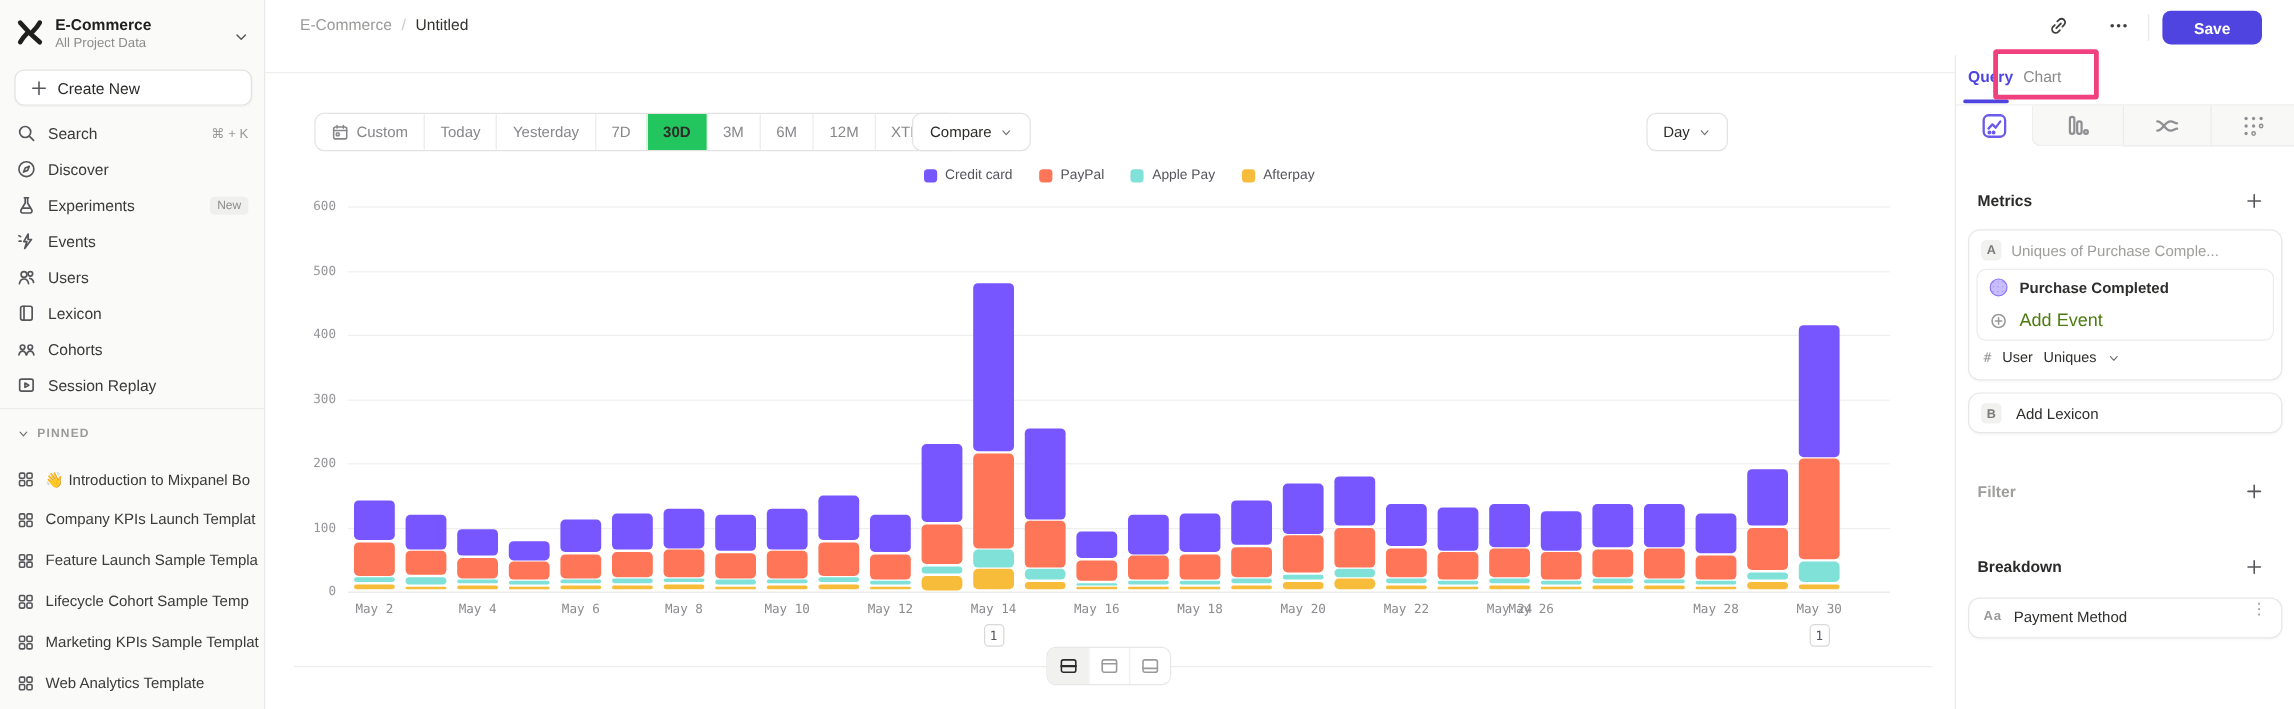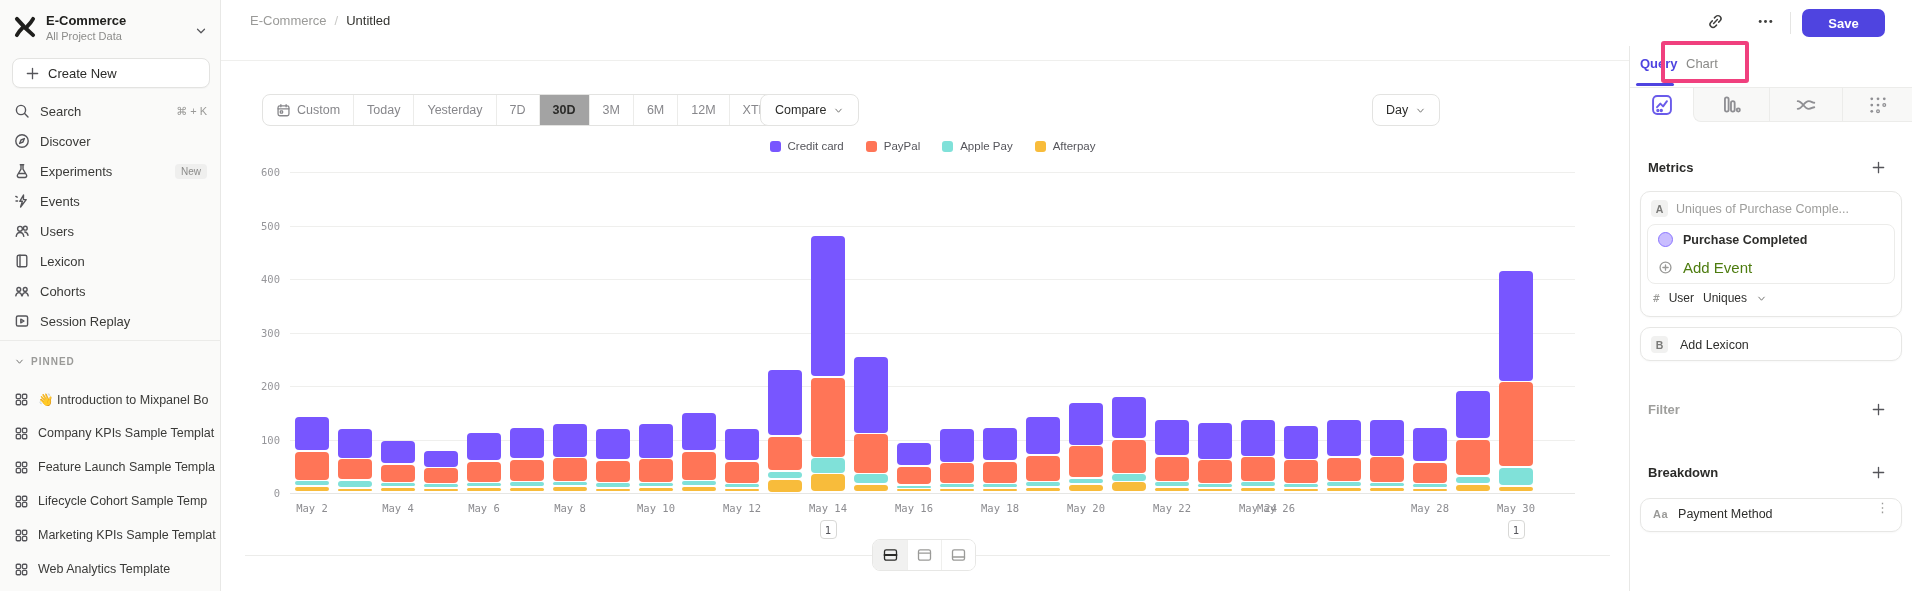--- a/index.html
+++ b/index.html
@@ -35,21 +35,21 @@
   .top-divider { left:1790px; top:12px; width:1px; height:22px; background:#E5E5E3; }
   .btn-save { left:1802px; top:9px; width:83px; height:28px; background:#4F44E0; color:#fff; border:none;
               border-radius:7px; font-size:13px; font-weight:600; cursor:pointer; }
 
   
   #range-control { left:262px; top:94px; height:32px; display:flex; align-items:stretch; background:#fff;
                    border:1px solid #E3E3E1; border-radius:8px; overflow:hidden; }
   .rng { display:flex; align-items:center; gap:6px; padding:0 13px; font-size:12.5px; color:#87878B;
          border-left:1px solid #ECECEA; cursor:pointer; white-space:nowrap; }
   .rng:first-child { border-left:none; }
-  .rng.sel { background:#a3a3a3; color:#2B2B29; font-weight:700; }
+  .rng.sel { background:#22c55e; color:#2B2B29; font-weight:700; }
   .btn-compare { left:760px; top:94px; height:32px; display:flex; align-items:center; gap:7px; padding:0 14px;
                  background:#fff; border:1px solid #E3E3E1; border-radius:8px; font-size:12.5px; color:#2B2B29; cursor:pointer; }
   .btn-day { left:1372px; top:94px; height:32px; display:flex; align-items:center; gap:7px; padding:0 13px;
              background:#fff; border:1px solid #E3E3E1; border-radius:8px; font-size:12.5px; color:#2B2B29; cursor:pointer; }
   .btn-charttype { left:1443px; top:94px; height:32px; display:flex; align-items:center; gap:8px; padding:0 13px;
                    background:#fff; border:1px solid #E3E3E1; border-radius:8px; font-size:12.5px; color:#2B2B29; cursor:pointer; }
 
   
   #legend { left:290px; top:140px; width:1285px; display:flex; justify-content:center; gap:22px; }
   .lg-item { display:flex; align-items:center; gap:7px; font-size:11.5px; color:#55555B; cursor:pointer; }
@@ -239,21 +239,21 @@
         </div>
         <div class="pin-item">
           <span>
             <svg width="15" height="15" viewBox="0 0 16 16" fill="none" stroke="#55555A" stroke-width="1.4" stroke-linecap="round" stroke-linejoin="round">
               <rect x="2.4" y="2.4" width="4.6" height="4.6" rx="1.1"></rect>
               <rect x="9" y="2.4" width="4.6" height="4.6" rx="1.1"></rect>
               <rect x="2.4" y="9" width="4.6" height="4.6" rx="1.1"></rect>
               <rect x="9" y="9" width="4.6" height="4.6" rx="1.1"></rect>
             </svg>
           </span>
-          <span>Company KPIs Sample Templat</span>
+          <span>Company KPIs Launch Templat</span>
         </div>
         <div class="pin-item">
           <span>
             <svg width="15" height="15" viewBox="0 0 16 16" fill="none" stroke="#55555A" stroke-width="1.4" stroke-linecap="round" stroke-linejoin="round">
               <rect x="2.4" y="2.4" width="4.6" height="4.6" rx="1.1"></rect>
               <rect x="9" y="2.4" width="4.6" height="4.6" rx="1.1"></rect>
               <rect x="2.4" y="9" width="4.6" height="4.6" rx="1.1"></rect>
               <rect x="9" y="9" width="4.6" height="4.6" rx="1.1"></rect>
             </svg>
           </span>

